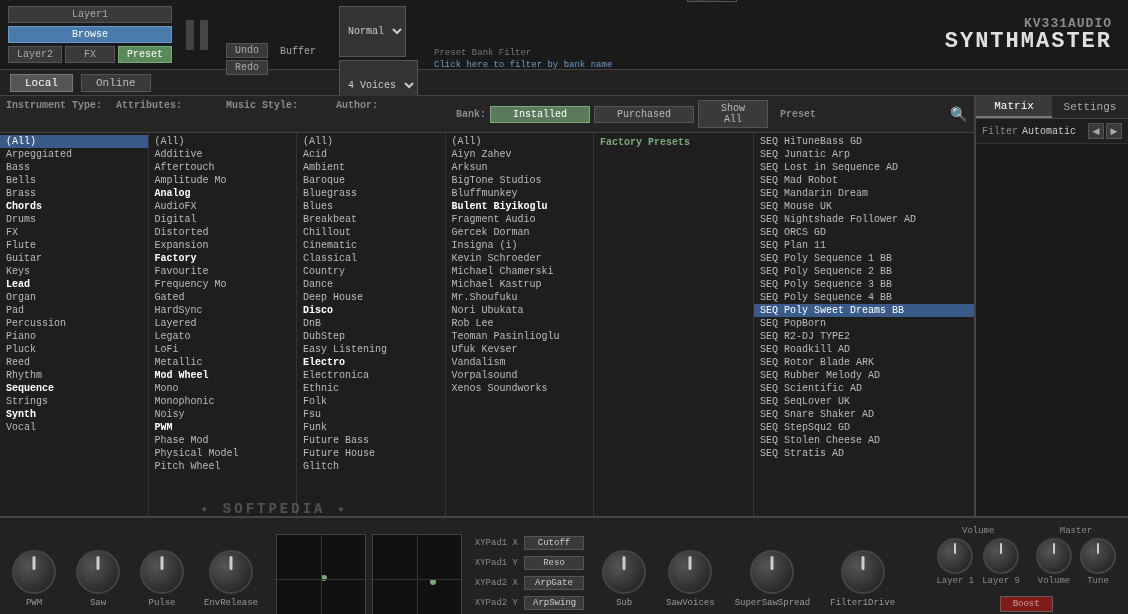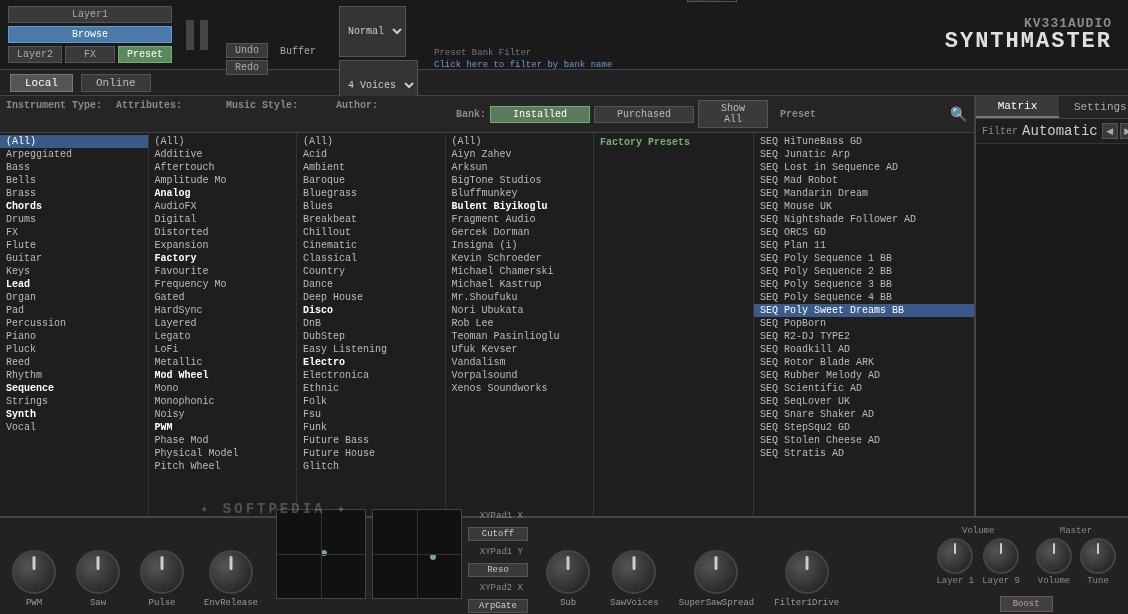--- a/index.html
+++ b/index.html
@@ -340,21 +340,21 @@
       border-bottom: 2px solid #7a7a7a;
     }
     .matrix-filter-row {
       display: flex;
       align-items: center;
       padding: 4px 6px;
       gap: 4px;
       border-bottom: 1px solid #333;
     }
     .matrix-filter-label { font-size: 10px; color: #8a8a8a; }
-    .matrix-filter-value { font-size: 14px; color: #ccc; flex: 1; }
+    .matrix-filter-value { font-size: 10px; color: #ccc; flex: 1; }
     .matrix-nav {
       display: flex;
       gap: 2px;
     }
     .matrix-nav-btn {
       background: #3a3a3a;
       border: 1px solid #555;
       color: #aaa;
       width: 16px;
       height: 16px;
@@ -427,21 +427,20 @@
       width: 6px;
       height: 6px;
       background: #7aaa7a;
       border-radius: 50%;
       position: absolute;
     }
     .xy-row {
       display: flex;
       align-items: center;
       gap: 6px;
-      flex-direction: column;
     }
     .xy-axis-label {
       font-size: 9px;
       color: #8a8a8a;
       width: 50px;
       text-align: right;
     }
     .xy-assign-btn {
       background: #3a3a3a;
       border: 1px solid #555;
@@ -468,21 +467,21 @@
       width: 2px;
       height: 11px;
       background: #ccc;
       top: 3px;
       left: 50%;
       transform: translateX(-50%);
       transform-origin: bottom center;
       border-radius: 2px;
     }
     .boost-btn {
-      background: #404040;
+      background: #7f1d1d;
       border: 1px solid #6a5a5a;
       color: #cc9999;
       padding: 2px 12px;
       font-size: 9px;
       cursor: pointer;
       font-family: 'Courier New', monospace;
       margin-top: 4px;
     }
 
     

